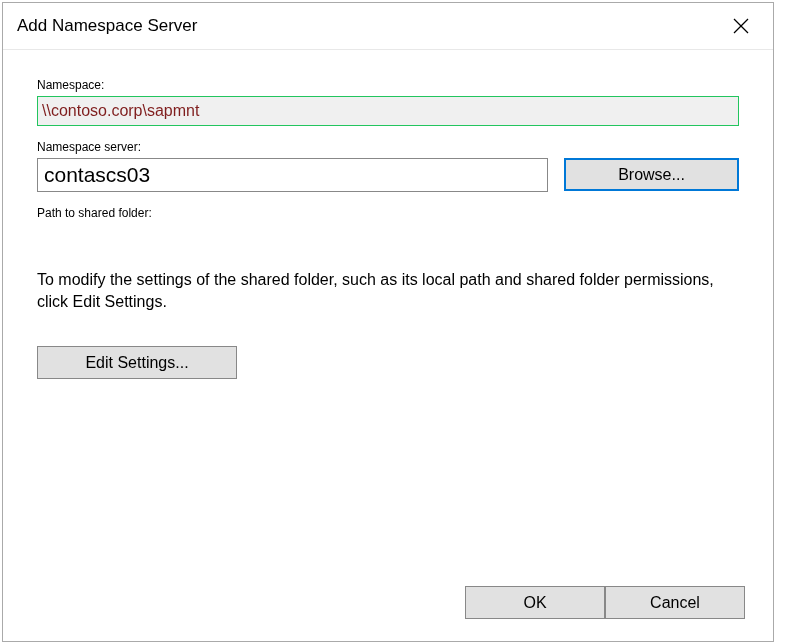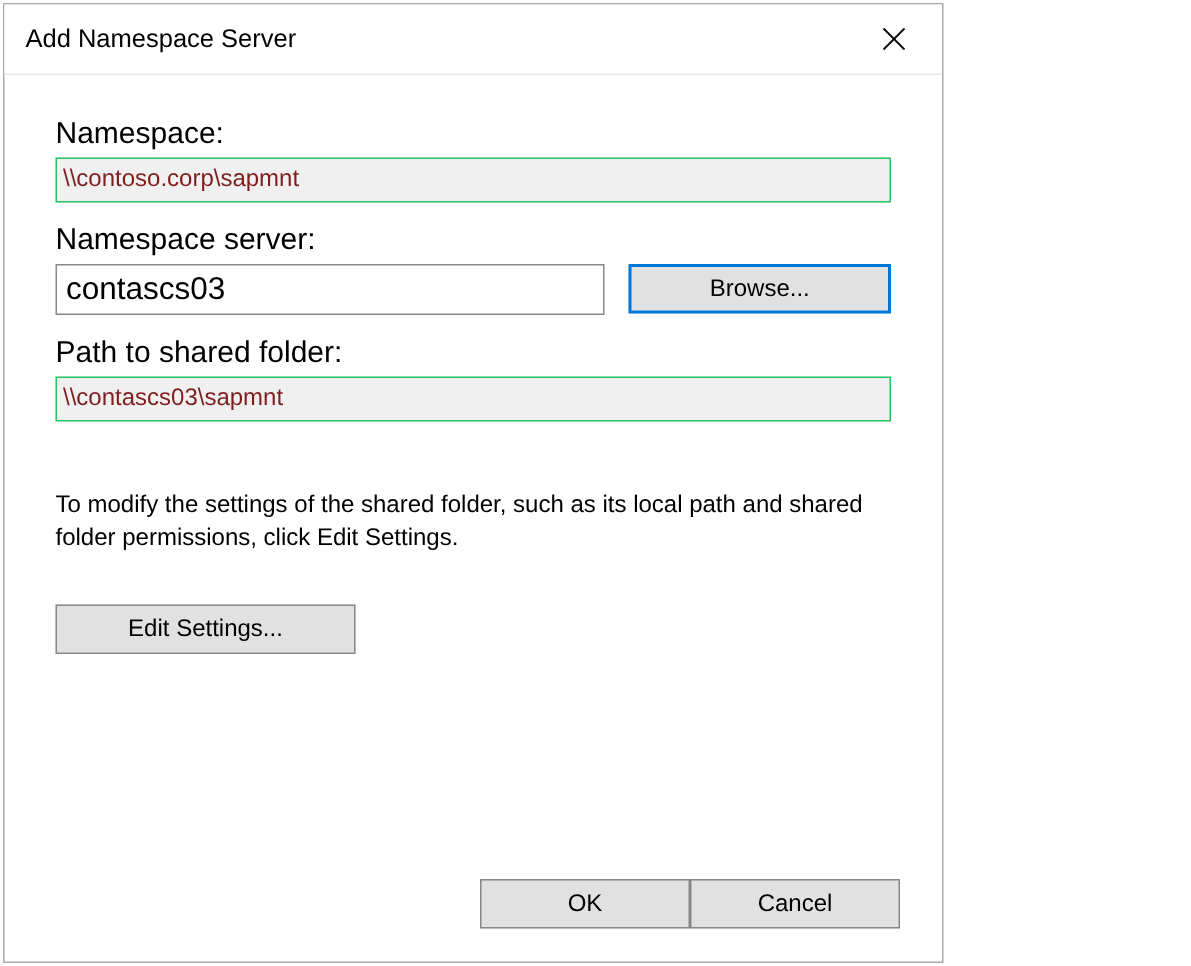--- a/index.html
+++ b/index.html
@@ -8,21 +8,21 @@
       padding: 2px;
       font-family: "Segoe UI", Tahoma, sans-serif;
       font-size: 15px;
       color: #000;
       background: #fff;
       width: 794px;
       height: 644px;
       overflow: hidden;
     }
     .dialog {
-      width: 627px;
+      width: 772px;
       height: 640px;
       border: 1px solid #aaa;
       background: #fff;
       display: flex;
       flex-direction: column;
       position: relative;
     }
     .titlebar {
       display: flex;
       align-items: center;
@@ -47,21 +47,21 @@
       border: none;
     }
     .close-btn svg { width: 16px; height: 16px; }
     .content {
       padding: 14px 34px 18px 34px;
       flex: 1;
       display: flex;
       flex-direction: column;
     }
     .field-label {
-      font-size: 20px;
+      font-size: 12px;
       margin-top: 14px;
       margin-bottom: 4px;
     }
     .text-readonly {
       width: 100%;
       border: 1px solid #22c55e;
       background: #f0f0f0;
       padding: 5px 4px;
       font-size: 16px;
       color: #7f1d1d;
@@ -136,21 +136,20 @@
     <div class="field-label">Namespace:</div>
     <input type="text" readonly="" class="text-readonly" value="\\contoso.corp\sapmnt" style="">
 
     <div class="field-label">Namespace server:</div>
     <div class="row">
       <input type="text" class="text-edit" value="contascs03" style="">
       <button class="btn btn-focus">Browse...</button>
     </div>
 
     <div class="field-label">Path to shared folder:</div>
-    <input type="text" readonly="" class="text-readonly" value="\\contascs03\sapmnt" style="">
 
     <hr class="separator">
 
     <div class="help-text">To modify the settings of the shared folder, such as its local path and shared folder permissions, click Edit Settings.</div>
 
     <div class="edit-settings-row">
       <button class="btn btn-edit">Edit Settings...</button>
     </div>
 
     <div class="spacer"></div>

